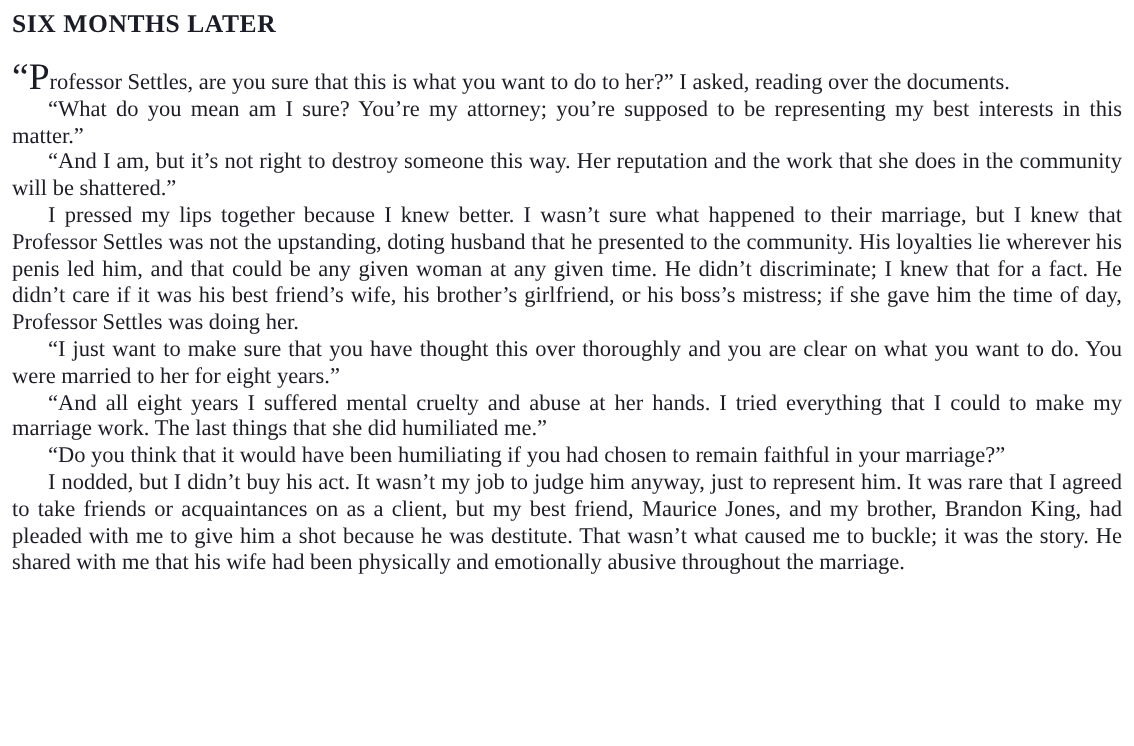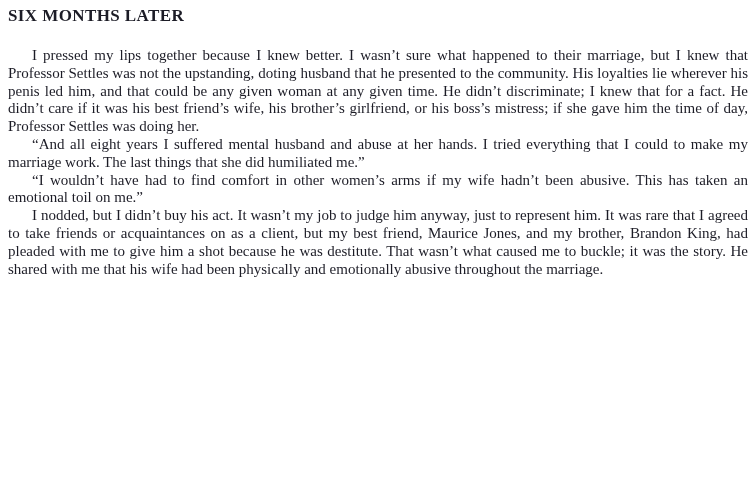--- a/index.html
+++ b/index.html
@@ -48,28 +48,32 @@
     line-height: 0;
     vertical-align: baseline;
   }
 </style>
 </head>
 <body>
 
 <main class="book-page" style="--paper: #ffffff; --ink: #1c1c26;">
   <h1 class="chapter-heading">SIX MONTHS LATER</h1>
   <section class="body-text" id="body-text">
+  <p><span class="lead-cap">“P</span><span class="para-text">rofessor Settles, are you sure that this is what you want to do to her?” I asked, reading over the documents.</span></p>
 
+  <p class="indent"><span class="para-text">“What do you mean am I sure? You’re my attorney; you’re supposed to be representing my best interests in this matter.”</span></p>
 
+  <p class="indent"><span class="para-text">“And I am, but it’s not right to destroy someone this way. Her reputation and the work that she does in the community will be shattered.”</span></p>
 
 
   <p class="indent"><span class="para-text">I pressed my lips together because I knew better. I wasn’t sure what happened to their marriage, but I knew that Professor Settles was not the upstanding, doting husband that he presented to the community. His loyalties lie wherever his penis led him, and that could be any given woman at any given time. He didn’t discriminate; I knew that for a fact. He didn’t care if it was his best friend’s wife, his brother’s girlfriend, or his boss’s mistress; if she gave him the time of day, Professor Settles was doing her.</span></p>
 
+  <p class="indent"><span class="para-text">“I just want to make sure that you have thought this over thoroughly and you are clear on what you want to do. You were married to her for eight years.”</span></p>
 
-  <p class="indent"><span class="para-text">“And all eight years I suffered mental husband and abuse at her hands. I tried everything that I could to make my marriage work. The last things that she did humiliated me.”</span></p>
+  <p class="indent"><span class="para-text">“And all eight years I suffered mental cruelty and abuse at her hands. I tried everything that I could to make my marriage work. The last things that she did humiliated me.”</span></p>
 
+  <p class="indent"><span class="para-text">“Do you think that it would have been humiliating if you had chosen to remain faithful in your marriage?”</span></p>
 
-  <p class="indent"><span class="para-text">“I wouldn’t have had to find comfort in other women’s arms if my wife hadn’t been abusive. This has taken an emotional toil on me.”</span></p>
 
   <p class="indent"><span class="para-text">I nodded, but I didn’t buy his act. It wasn’t my job to judge him anyway, just to represent him. It was rare that I agreed to take friends or acquaintances on as a client, but my best friend, Maurice Jones, and my brother, Brandon King, had pleaded with me to give him a shot because he was destitute. That wasn’t what caused me to buckle; it was the story. He shared with me that his wife had been physically and emotionally abusive throughout the marriage.</span></p>
 
 </section>
 </main>
 
 </body></html>

